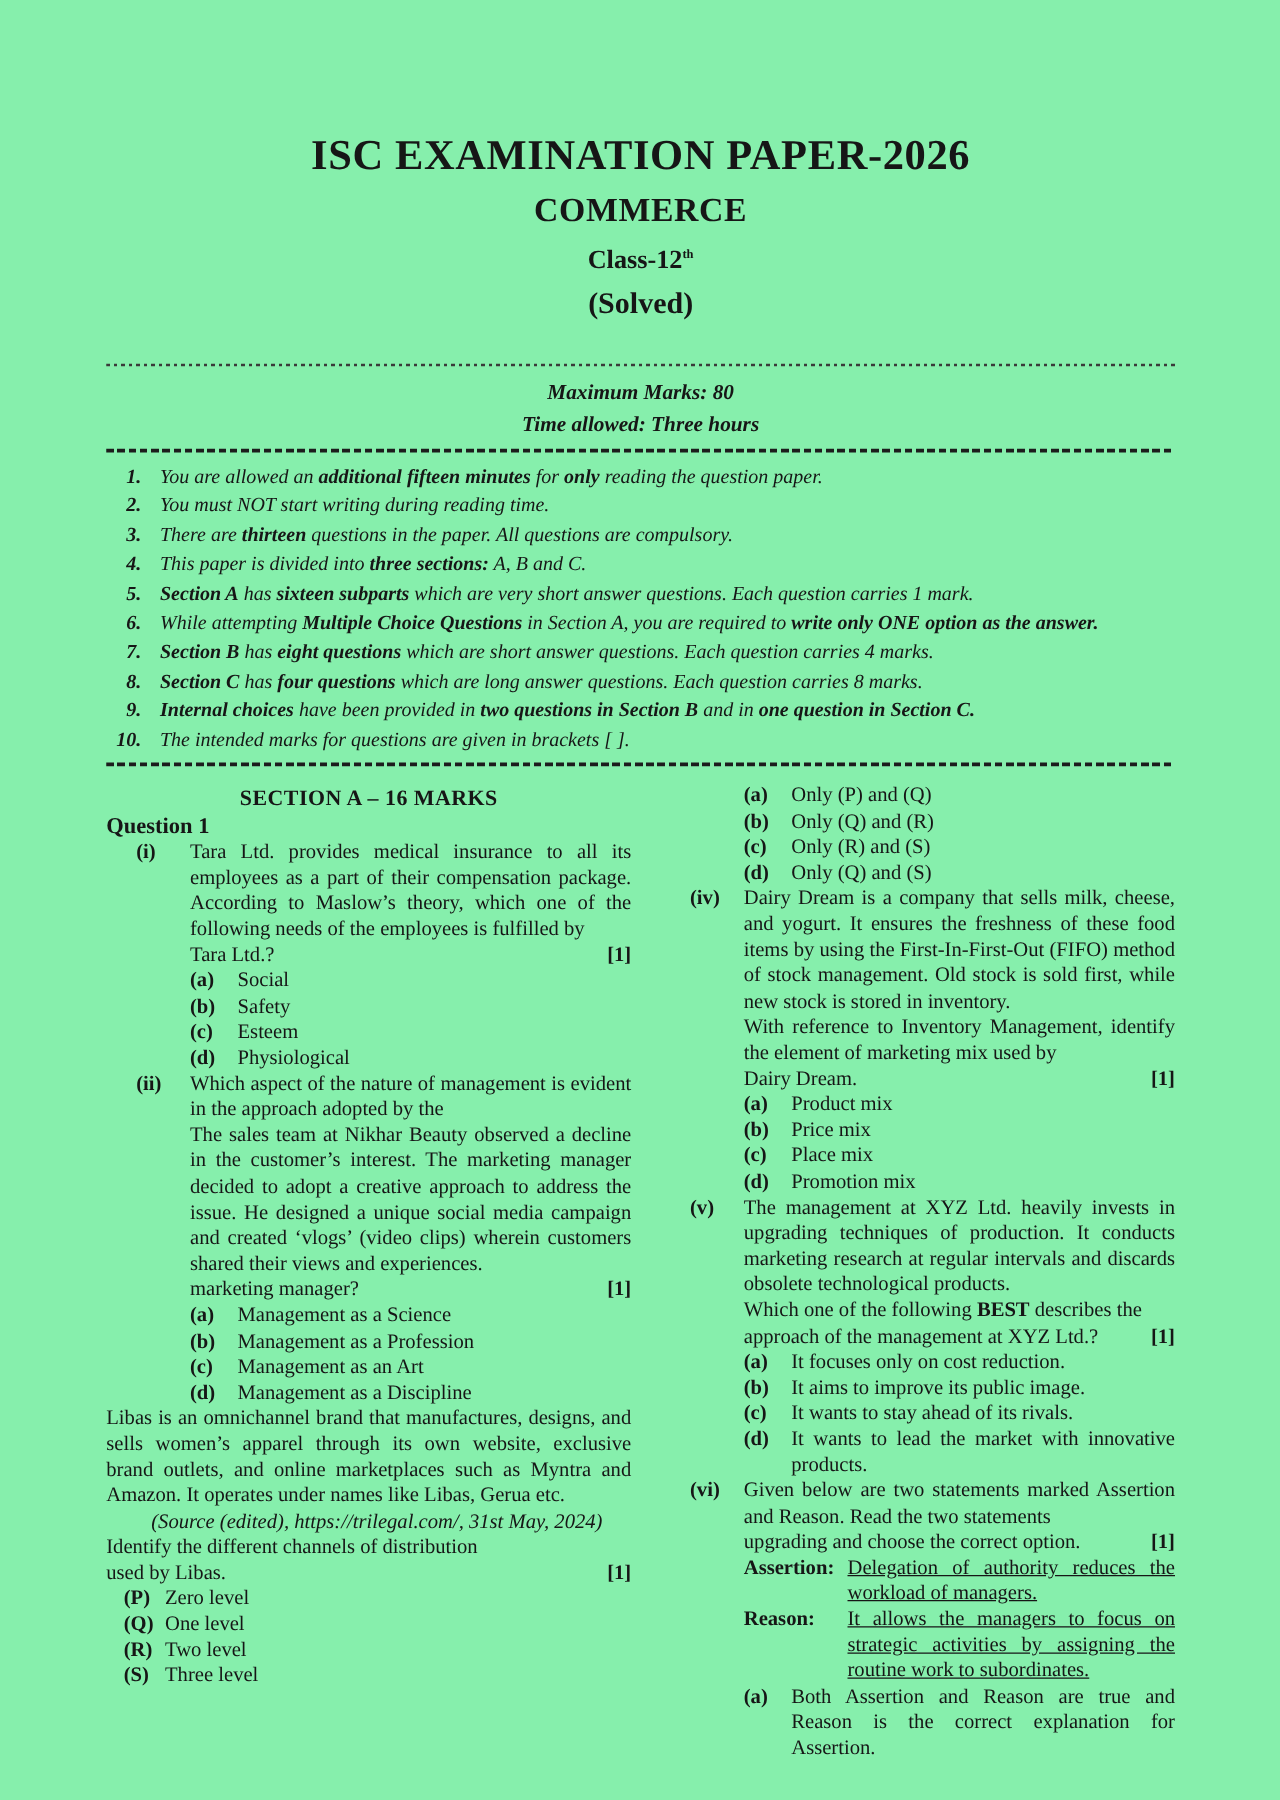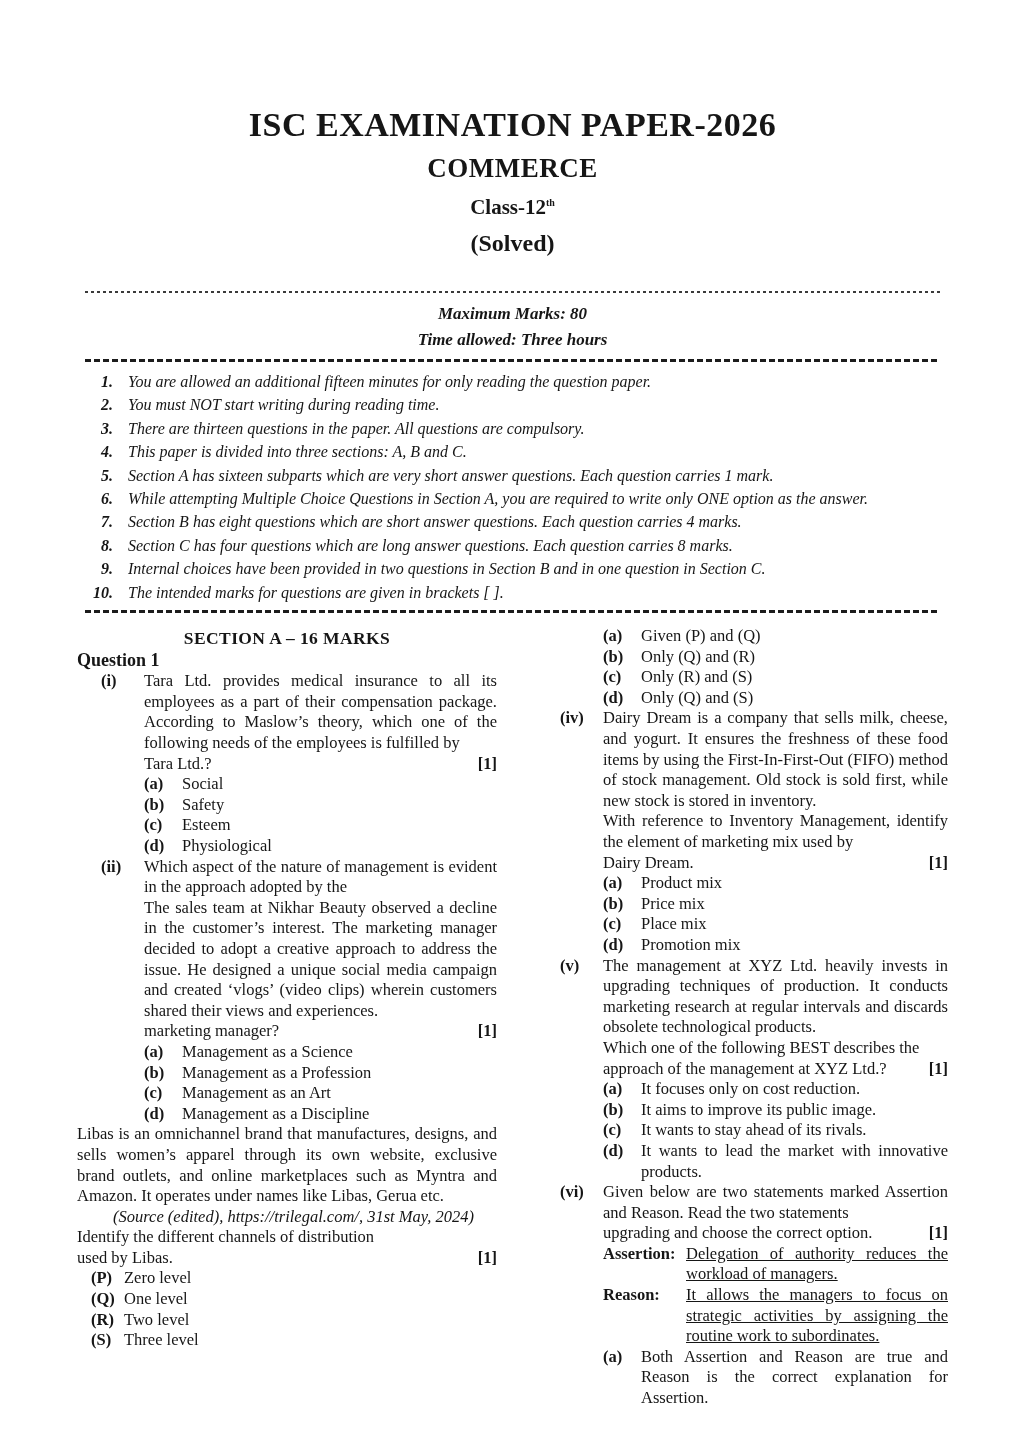--- a/index.html
+++ b/index.html
@@ -1,17 +1,17 @@
 <!DOCTYPE html>
 <html><head>
 <meta charset="utf-8">
 <style>
   html,body{margin:0;padding:0;background:#e8e8e8;}
   .page{
-    width:1024px;height:1440px;background:#ffffff;color:#161616;
+    width:1024px;height:1440px;background:#86efac;color:#161616;
     font-family:"Liberation Serif","DejaVu Serif",serif;
     box-sizing:border-box;padding:0 84px 0 85px;overflow:hidden;position:relative;
   }
   
   .titleblock{text-align:center;padding-top:106px;}
   .t-main{font-size:34px;font-weight:bold;margin:0 0 9px 0;letter-spacing:.5px;}
   .t-subject{font-size:27px;font-weight:bold;margin:0 0 11px 0;letter-spacing:.5px;}
   .t-class{font-size:21px;font-weight:bold;margin:0 0 10px 0;}
   .t-class sup{font-size:10px;}
   .t-solved{font-size:24px;font-weight:bold;margin:0;}
@@ -20,23 +20,23 @@
   .rule-thin{height:2px;background-image:repeating-linear-gradient(to right,#3a3a3a 0 3px,transparent 3px 6px);margin:34px 0 0 0;}
   .rule-thick{height:3px;background-image:repeating-linear-gradient(to right,#1c1c1c 0 6px,transparent 6px 9px);}
   
   .meta{text-align:center;padding:8px 0 6px 0;}
   .meta div{font-style:italic;font-weight:bold;font-size:17px;line-height:26px;}
   
   .instructions{margin:8px 0 6px 0;padding:0;list-style:none;}
   .instructions li{display:flex;font-style:italic;font-size:16px;line-height:23.4px;}
   .inum{flex:0 0 28px;text-align:right;font-weight:bold;}
   .itext{flex:1;padding-left:15px;}
-  .seg-b{font-weight:normal;}
-  
-  .cols{display:flex;gap:63px;margin-top:13px;font-size:16.5px;line-height:20.6px;justify-content:center;}
+  .seg-b{font-weight:bold;}
+  
+  .cols{display:flex;gap:47px;margin-top:13px;font-size:16.5px;line-height:20.6px;}
   .col-left{flex:0 0 420px;}
   .col-right{flex:0 0 388px;}
   .sec-head{text-align:center;font-weight:bold;font-size:17.5px;letter-spacing:.4px;margin:2px 0 1px 0;}
   .q-head{font-weight:bold;font-size:18px;margin:0 0 1px 0;}
   .qitem{display:flex;}
   .col-left .qlabel{flex:0 0 67px;box-sizing:border-box;padding-left:24px;font-weight:bold;}
   .col-right .qlabel{flex:0 0 43px;font-weight:bold;}
   .qbody{flex:1;text-align:justify;}
   .qbody p{margin:0;}
   .lastline{display:flex;justify-content:space-between;}
@@ -208,21 +208,21 @@
           </div>
         </div>
       </div>
     </div>
 
     <div class="col-right">
 
       <div class="answers-block">
         <div class="opt">
             <span class="olabel">(a)</span>
-            <span class="otext">Given (P) and (Q)</span>
+            <span class="otext">Only (P) and (Q)</span>
           </div>
         <div class="opt">
             <span class="olabel">(b)</span>
             <span class="otext">Only (Q) and (R)</span>
           </div>
         <div class="opt">
             <span class="olabel">(c)</span>
             <span class="otext">Only (R) and (S)</span>
           </div>
         <div class="opt">

